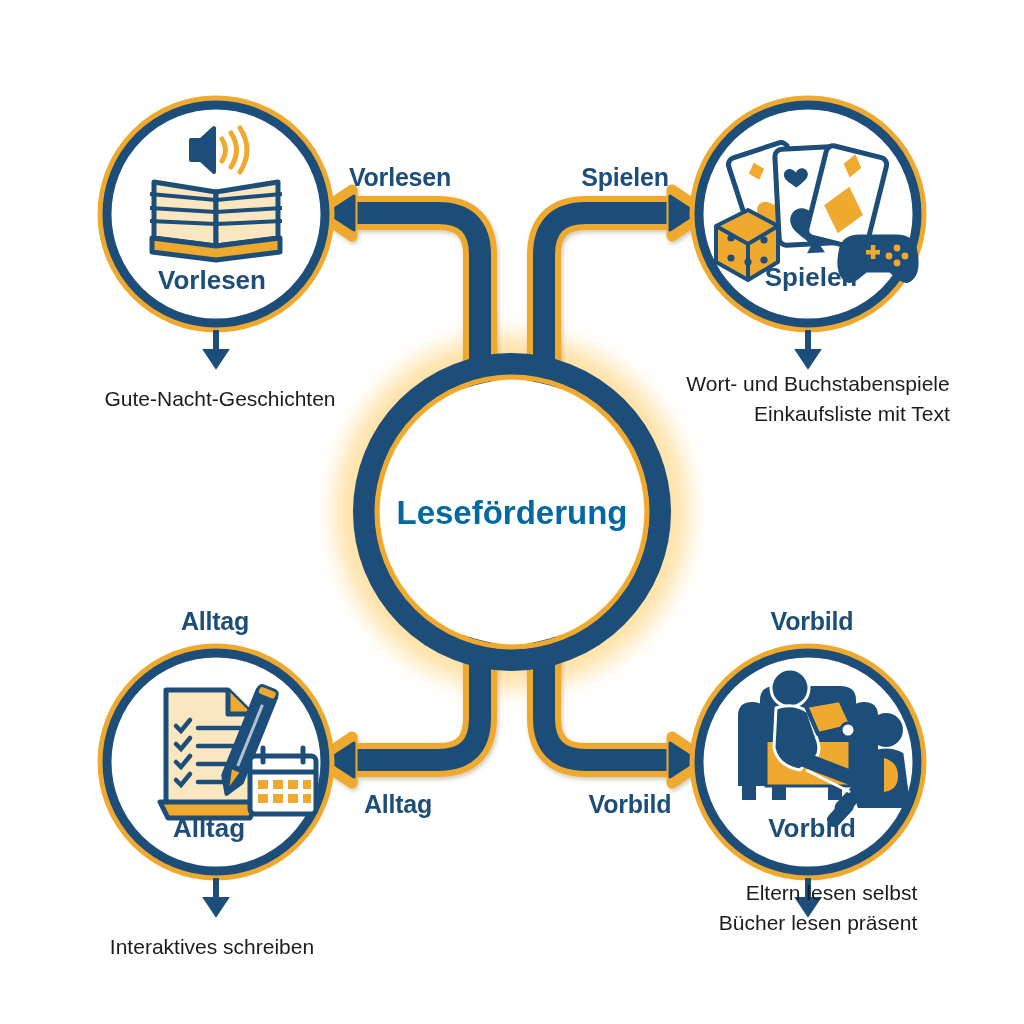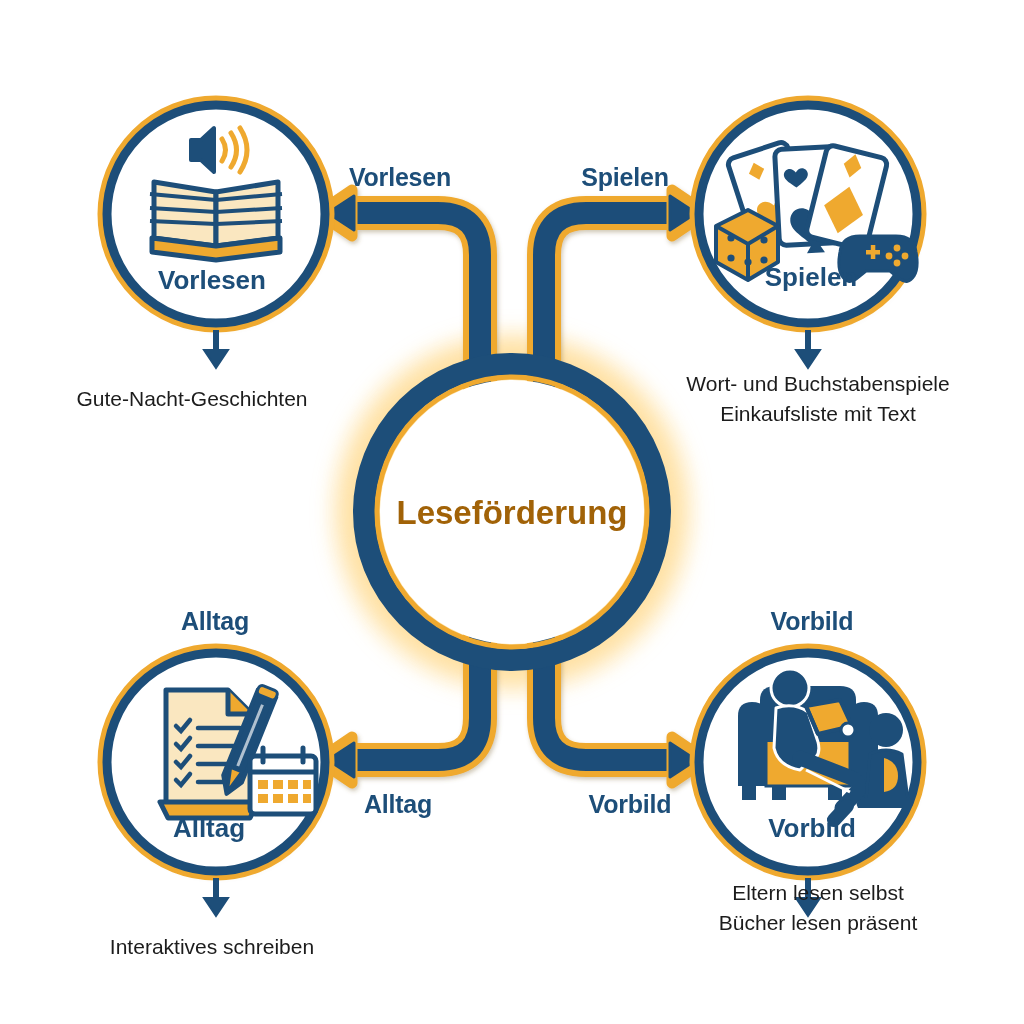--- a/index.html
+++ b/index.html
@@ -27,39 +27,39 @@
   .layer-text {
     position: absolute;
     left: 0;
     top: 0;
     width: 1024px;
     height: 1024px;
     pointer-events: none;
   }
   .txt {
     position: absolute;
-    text-align: center;
+    text-align: right;
     white-space: nowrap;
     transform: translate(-50%, -50%);
   }
   .edge-label {
     font-weight: bold;
     font-size: 25px;
     color: #1d4e79;
     letter-spacing: -0.2px;
   }
   .node-label {
     font-weight: bold;
     font-size: 26px;
     color: #1d4e79;
   }
   .center-label {
     font-weight: bold;
     font-size: 33px;
-    color: #a16207;
+    color: #0369a1;
   }
   .caption {
     font-size: 21px;
     color: #1c1c1c;
     line-height: 1.42;
     white-space: nowrap;
   }
   .caption .line { display: block; }
 </style>
 </head>
@@ -324,21 +324,21 @@
     <div class="txt edge-label" style="left:812px; top:621px;">Vorbild</div>
 
     <div class="txt node-label" style="left:212px; top:280px;">Vorlesen</div>
 
     <div class="txt node-label" style="left:811px; top:277px;">Spielen</div>
 
     <div class="txt node-label" style="left:209px; top:828px;">Alltag</div>
 
     <div class="txt node-label" style="left:812px; top:828px;">Vorbild</div>
 
-    <div class="txt caption" style="left:192px; top:399px;">
+    <div class="txt caption" style="left:220px; top:399px;">
       <span class="line">Gute-Nacht-Geschichten</span>
     </div>
 
     <div class="txt caption" style="left:818px; top:399px;">
       <span class="line">Wort- und Buchstabenspiele</span>
       <span class="line">Einkaufsliste mit Text</span>
     </div>
 
     <div class="txt caption" style="left:212px; top:947px;">
       <span class="line">Interaktives schreiben</span>

